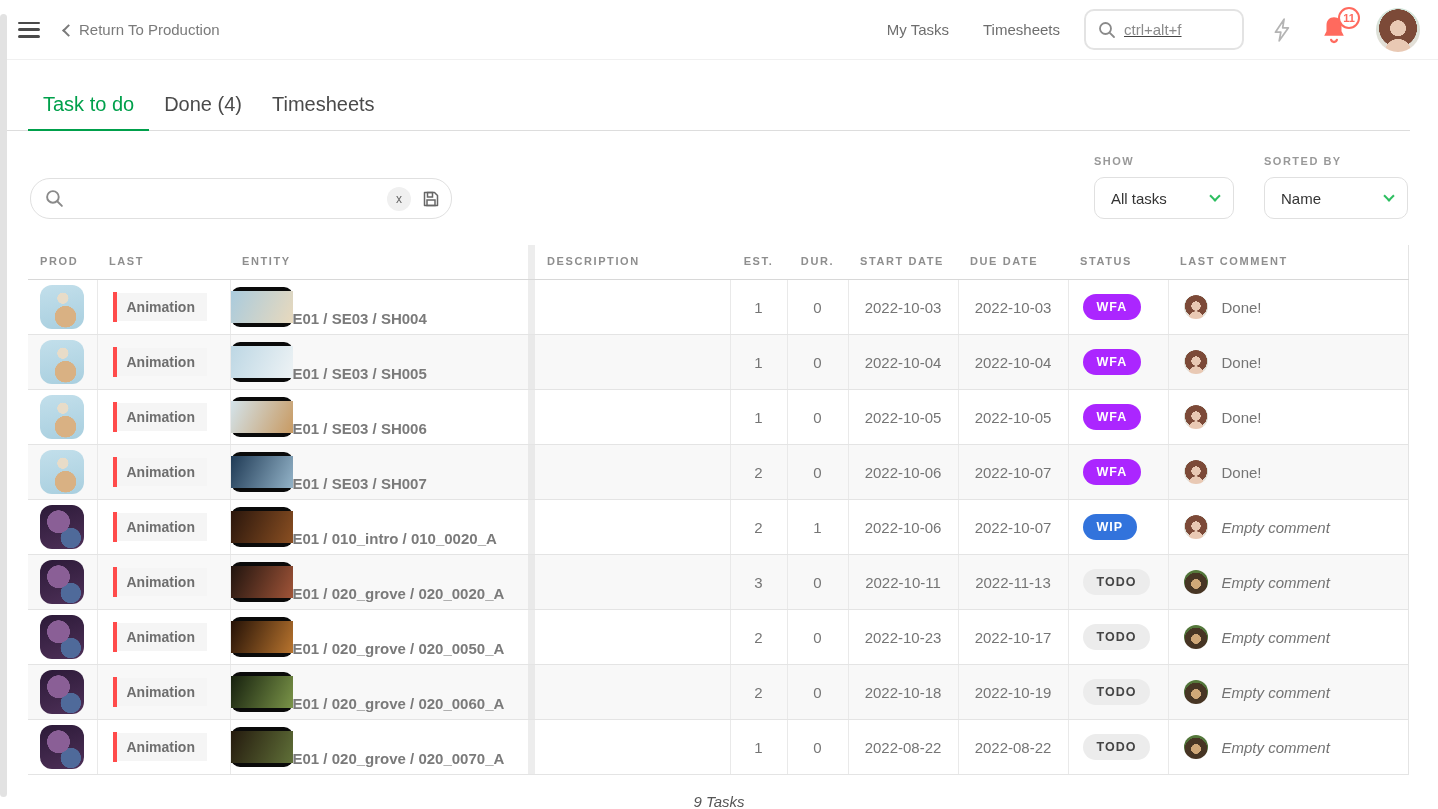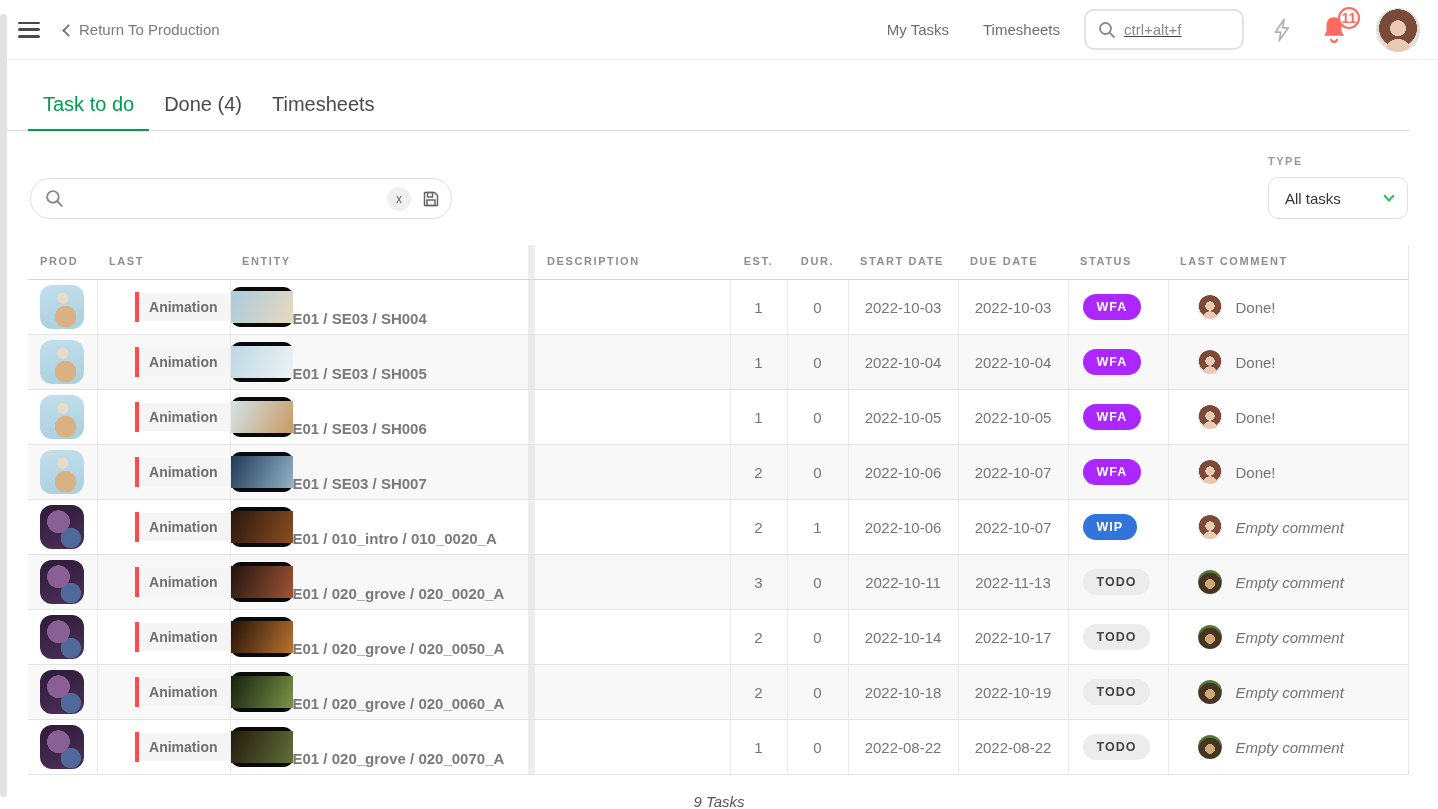--- a/index.html
+++ b/index.html
@@ -23,21 +23,21 @@
     border:2px solid #e3e3e3; border-radius:10px; padding:0 12px; margin-right:26px; }
   .top-search input { border:none; outline:none; width:100%; font-size:15px;
     color:#444; font-family:inherit;text-decoration:underline; }
   .top-search input::placeholder { color:#8a8a8a; }
   .icon-btn { background:none; border:none; cursor:pointer; padding:0;
     display:flex; align-items:center; justify-content:center; }
   .flash-btn { margin-right:24px; }
   .bell-wrap { position:relative; margin-right:28px; }
   .bell-badge { position:absolute; top:-8px; right:-12px; min-width:22px; height:22px;
     border:2px solid #ff6a5e; background:#fff; border-radius:50%; color:#ff6a5e;
-    font-size:14px; font-weight:bold; display:flex; align-items:center; justify-content:center; }
+    font-size:11px; font-weight:bold; display:flex; align-items:center; justify-content:center; }
   .avatar-lg { width:44px; height:44px; border-radius:50%; cursor:pointer;
     background:
       radial-gradient(circle at 50% 100%, #e9c9b4 0 26%, transparent 27%),
       radial-gradient(circle at 50% 46%, #e9c9b4 0 24%, #7c4a38 25% 58%, transparent 59%),
       linear-gradient(180deg,#cfe3d8,#e7ded6); }
 
   
   .tabs { display:flex; gap:30px; padding:0 0 0 43px; margin-top:33px;
     border-bottom:1px solid #ddd; width:1410px; }
   .tab { padding-bottom:14px; font-size:20px; color:#4a4a4a; cursor:pointer;
@@ -84,33 +84,33 @@
   td.c-center { text-align:center; }
   .prod-thumb { width:44px; height:44px; border-radius:12px; margin:0 auto; cursor:pointer; }
   .thumb-giraffe { background:
       radial-gradient(circle at 58% 72%, #d9b183 0 26%, transparent 27%),
       radial-gradient(circle at 52% 30%, #e8dcc8 0 14%, transparent 15%),
       linear-gradient(170deg,#c2dfeb,#a9cfdf); }
   .thumb-purple { background:
       radial-gradient(circle at 42% 38%, #8a5f96 0 30%, transparent 31%),
       radial-gradient(circle at 70% 75%, #4f6a9a 0 22%, transparent 23%),
       linear-gradient(160deg,#2c1a38,#4e3058); }
-  .type-cell { display:flex; align-items:center; padding-left:15px;justify-content:flex-end; }
+  .type-cell { display:flex; align-items:center; padding-left:15px; }
   .type-bar { width:4px; height:30px; background:#ff4b4b; }
   .type-label { background:#f5f5f5; color:#6e6e6e; font-weight:bold; font-size:14px;
     padding:6px 12px 6px 10px; }
   .entity-cell { display:flex; align-items:flex-end; padding-left:0; cursor:pointer; }
   .entity-thumb { width:62px; height:40px; border-radius:9px; background:#0a0a0a;
     padding:4px 0; flex:none; }
   .entity-thumb .inner { width:100%; height:100%; }
   .entity-name { font-weight:bold; font-size:15px; color:#7a7a7a; white-space:nowrap; }
   .status-cell { padding-left:14px; }
   .status-badge { display:inline-block; border-radius:14px; padding:6px 14px;
     font-size:12.5px; font-weight:bold; letter-spacing:1px; cursor:pointer; }
-  .comment-cell { display:flex; align-items:center; gap:14px; padding-left:29px; }
+  .comment-cell { display:flex; align-items:center; gap:14px; padding-left:15px; }
   .avatar-sm { width:24px; height:24px; border-radius:50%; flex:none; }
   .avatar-woman { background:
       radial-gradient(circle at 50% 100%, #e9c9b4 0 28%, transparent 29%),
       radial-gradient(circle at 50% 46%, #e9c9b4 0 26%, #7c4a38 27% 62%, transparent 63%),
       linear-gradient(180deg,#cfe3d8,#e7ded6); }
   .avatar-man { background:
       radial-gradient(circle at 50% 58%, #d0a878 0 26%, #473524 27% 60%, transparent 61%),
       linear-gradient(180deg,#577a3c,#3c5c2e); }
   .comment-text { font-size:15px; color:#757575; }
   .comment-text.empty { font-style:italic; color:#737373; }
@@ -189,23 +189,30 @@
     <button class="icon-btn">
       <svg width="20" height="20" viewBox="0 0 20 20">
         <path d="M3.5 3.5h10l3 3v10h-13z" fill="none" stroke="#666" stroke-width="1.5" stroke-linejoin="round"></path>
         <rect x="6.5" y="3.5" width="5" height="4.5" fill="none" stroke="#666" stroke-width="1.5"></rect>
         <rect x="6" y="11" width="8" height="5.5" fill="none" stroke="#666" stroke-width="1.5"></rect>
       </svg>
     </button>
   </div>
   <div class="filter-spacer"></div>
   <div class="select-group">
-    <span class="select-label">TYPE</span>
+    <span class="select-label">SHOW</span>
     <div class="pill-select">
       <span class="val">All tasks</span>
+      <span class="chev-down"></span>
+    </div>
+  </div>
+  <div class="select-group">
+    <span class="select-label">SORTED BY</span>
+    <div class="pill-select select-wide">
+      <span class="val">Name</span>
       <span class="chev-down"></span>
     </div>
   </div>
 </div>
 
 <div class="table-wrap">
   <table>
     <colgroup>
         <col style="width: 69px;">
         <col style="width: 133px;">
@@ -442,21 +449,21 @@
               <div class="entity-thumb">
                 <div class="inner" style="background: linear-gradient(115deg, rgb(36, 17, 6), rgb(184, 116, 46));"></div>
               </div>
               <span class="entity-name">E01 / 020_grove / 020_0050_A</span>
             </div>
           </td>
           <td class="c-split"></td>
           <td class="c-desc"></td>
           <td class="c-center">2</td>
           <td class="c-center">0</td>
-          <td class="c-center">2022-10-14</td>
+          <td class="c-center">2022-10-23</td>
           <td class="c-center">2022-10-17</td>
           <td class="status-cell"><span class="status-badge" style="background: rgb(236, 236, 236); color: rgb(68, 68, 68);">TODO</span></td>
           <td>
             <div class="comment-cell">
               <div class="avatar-sm avatar-man"></div>
               <span class="comment-text empty">Empty comment</span>
             </div>
           </td>
         </tr>
         <tr>

